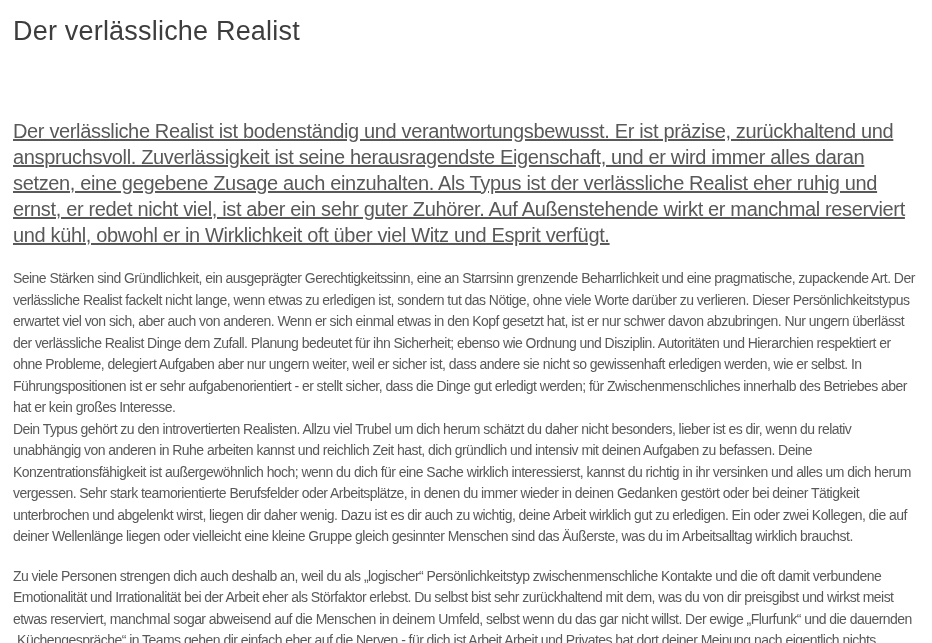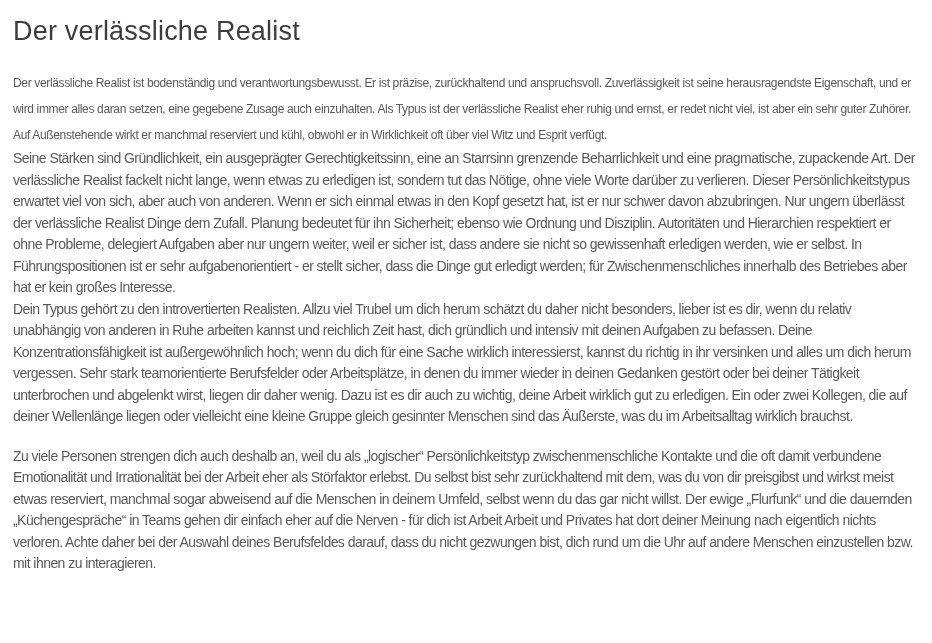--- a/index.html
+++ b/index.html
@@ -26,34 +26,35 @@
     font-weight: 300;
     letter-spacing: 0.2px;
     line-height: 34px;
     color: #3d3d3d;
   }
   p {
     margin: 0;
     color: #595959;
   }
   .lead-paragraph {
-    margin-top: 22px;
-    font-size: 12px;
+    margin-top: 70px;
+    font-size: 20px;
     font-weight: 400;
     letter-spacing: -0.35px;
     line-height: 26px;
+    text-decoration: underline;
   }
   .body-paragraph {
     font-size: 14px;
     font-weight: 400;
     letter-spacing: -0.55px;
     line-height: 21.5px;
   }
   .body-paragraph.first {
-    margin-top: 0;
+    margin-top: 20px;
   }
   .body-paragraph.mid {
   }
   .body-paragraph.last {
     margin-top: 18px;
   }
 </style>
 </head>
 <body>
 

